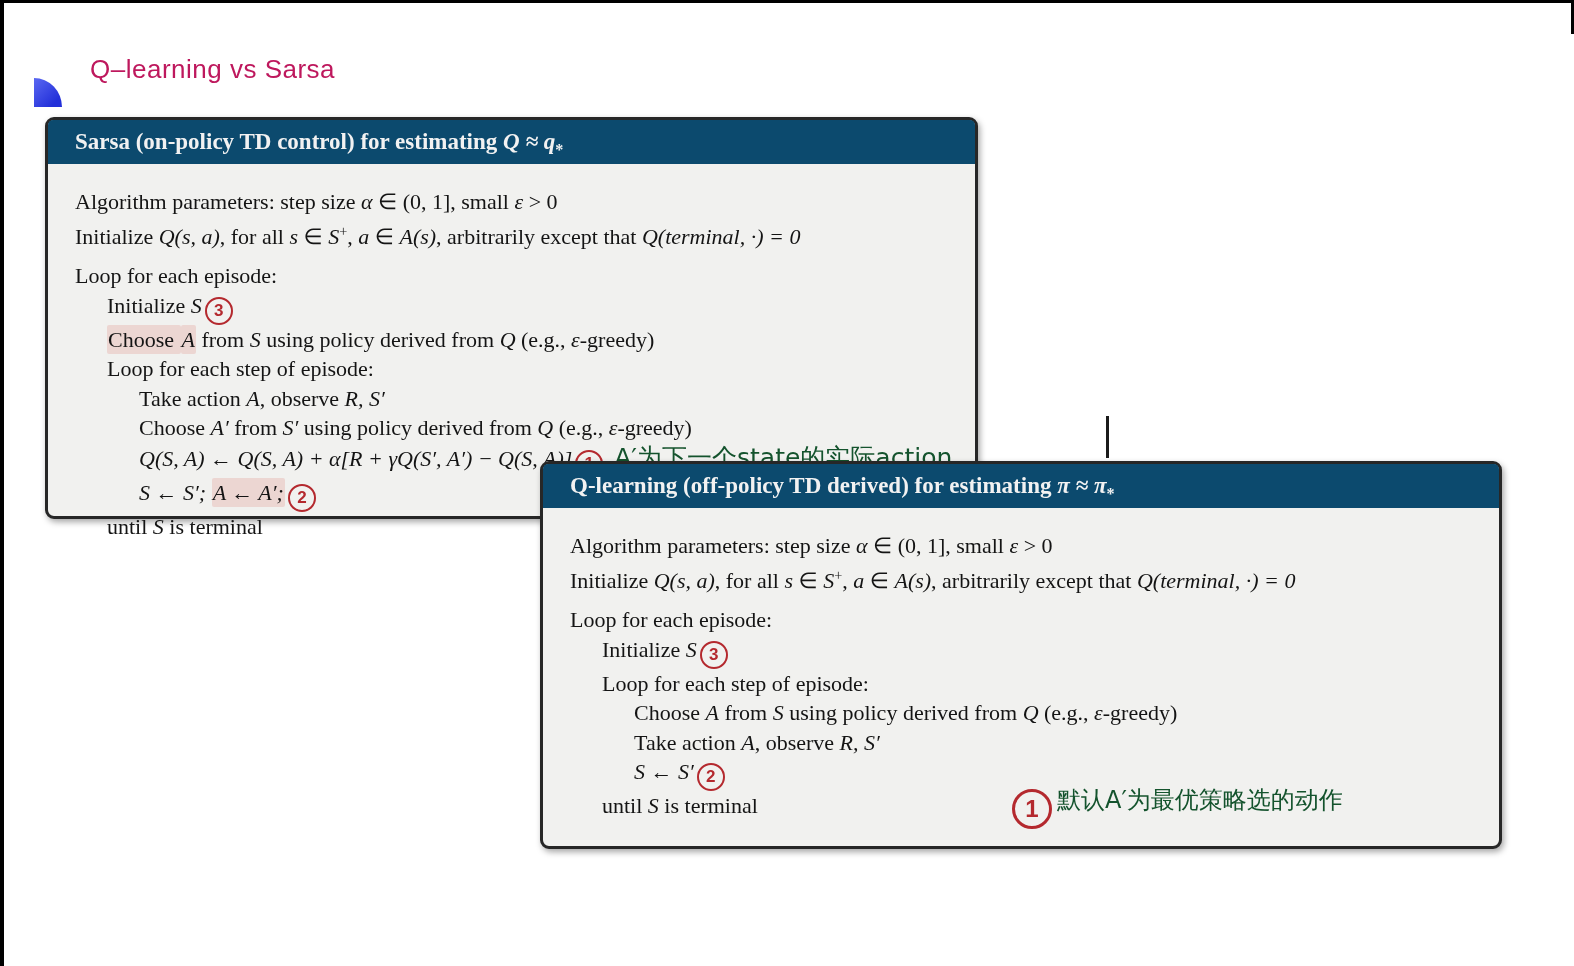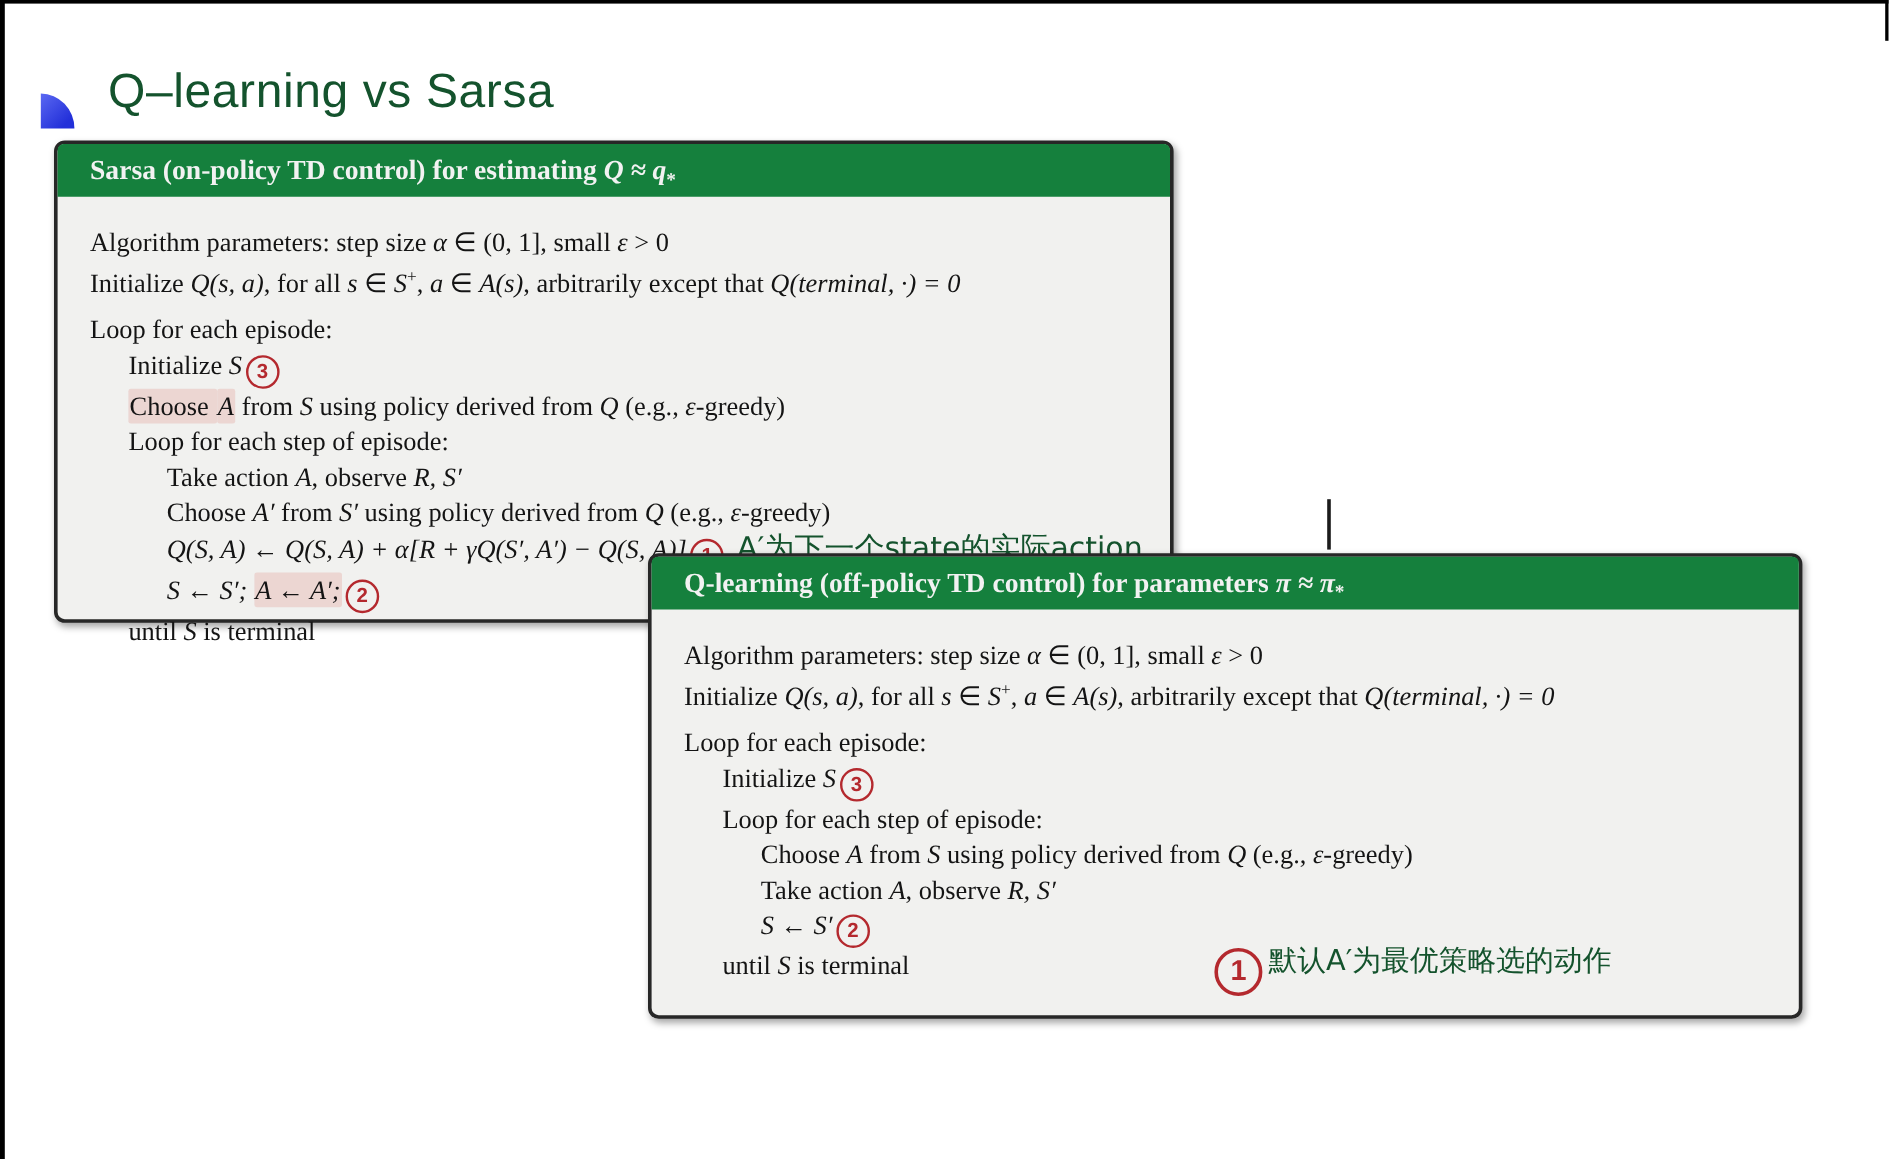--- a/index.html
+++ b/index.html
@@ -3,31 +3,31 @@
 <meta charset="utf-8">
 <style>
   html,body{margin:0;padding:0;background:#ffffff;}
   .slide{position:relative;width:1574px;height:966px;background:#ffffff;overflow:hidden;
          font-family:"Liberation Serif",serif;}
   .frame-top{position:absolute;left:0;top:0;width:1574px;height:3px;background:#000;}
   .frame-left{position:absolute;left:0;top:0;width:4px;height:966px;background:#000;}
   .frame-right-tick{position:absolute;right:0;top:0;width:3px;height:34px;background:#000;}
 
   .page-title{position:absolute;left:90px;top:54px;font-family:"Liberation Sans",sans-serif;
-              font-size:40px;color:#14532d;letter-spacing:0.5px;white-space:nowrap;}
+              font-size:26px;color:#be185d;letter-spacing:0.5px;white-space:nowrap;}
   .accent-wedge{position:absolute;left:34px;top:78px;width:28px;height:29px;
                 background:linear-gradient(135deg,#5a68f2 0%,#2330d9 80%);
                 border-radius:0 100% 0 0;}
 
   .algo-box{position:absolute;background:#f1f1ef;border:3px solid #272727;border-radius:9px;
             box-shadow:2px 3px 6px rgba(0,0,0,0.35);}
   #sarsa-box{left:45px;top:117px;width:927px;height:396px;z-index:1;}
   #qlearning-box{left:540px;top:461px;width:956px;height:382px;z-index:2;}
 
-  .box-header{height:44px;background:#15803d;border-radius:5px 5px 0 0;color:#f2f2f2;
+  .box-header{height:44px;background:#0c4a6e;border-radius:5px 5px 0 0;color:#f2f2f2;
               font-weight:bold;font-size:23px;line-height:44px;padding-left:27px;white-space:nowrap;}
   .box-body{padding:12px 0 0 27px;font-size:22px;color:#141414;margin-top:11px;}
   .line{line-height:29.5px;white-space:nowrap;}
   .line.gap{margin-top:10px;}
 
   .seg-i{font-style:italic;}
   sup.seg-sup{font-size:0.65em;}
   sub.seg-sub{font-size:0.7em;font-style:italic;}
   .box-header sub.seg-sub{font-style:normal;}
   .hl{background:#ecd6d2;padding:2px 1px;border-radius:2px;}
@@ -66,21 +66,21 @@
         <div class="line" style="padding-left: 32px;"><span class="seg seg-t">Loop for each step of episode:</span></div>
         <div class="line" style="padding-left: 64px;"><span class="seg seg-t">Take action </span><span class="seg seg-i">A</span><span class="seg seg-t">, observe </span><span class="seg seg-i">R, S′</span></div>
         <div class="line" style="padding-left: 64px;"><span class="seg seg-t">Choose </span><span class="seg seg-i">A′</span><span class="seg seg-t"> from </span><span class="seg seg-i">S′</span><span class="seg seg-t"> using policy derived from </span><span class="seg seg-i">Q</span><span class="seg seg-t"> (e.g., </span><span class="seg seg-i">ε</span><span class="seg seg-t">-greedy)</span></div>
         <div class="line" style="padding-left: 64px;"><span class="seg seg-i">Q(S, A) ← Q(S, A) + α[R + γQ(S′, A′) − Q(S, A)]</span><span class="seg seg-circ">1</span><span class="seg seg-t red"> A′为下一个state的实际action</span></div>
         <div class="line" style="padding-left: 64px;"><span class="seg seg-i">S ← S′; </span><span class="seg seg-i hl">A ← A′;</span><span class="seg seg-circ">2</span></div>
         <div class="line" style="padding-left: 32px;"><span class="seg seg-t">until </span><span class="seg seg-i">S</span><span class="seg seg-t"> is terminal</span></div>
       </div>
   </div>
 
   <div class="algo-box" id="qlearning-box">
-    <div class="box-header"><span class="seg seg-t">Q-learning (off-policy TD control) for parameters </span><span class="seg seg-i">π ≈ π</span><sub class="seg seg-sub">*</sub></div>
+    <div class="box-header"><span class="seg seg-t">Q-learning (off-policy TD derived) for estimating </span><span class="seg seg-i">π ≈ π</span><sub class="seg seg-sub">*</sub></div>
     <div class="box-body">
         <div class="line" style="padding-left: 0px;"><span class="seg seg-t">Algorithm parameters: step size </span><span class="seg seg-i">α</span><span class="seg seg-t"> ∈ (0, 1], small </span><span class="seg seg-i">ε</span><span class="seg seg-t"> &gt; 0</span></div>
         <div class="line" style="padding-left: 0px;"><span class="seg seg-t">Initialize </span><span class="seg seg-i">Q(s, a)</span><span class="seg seg-t">, for all </span><span class="seg seg-i">s</span><span class="seg seg-t"> ∈ </span><span class="seg seg-i">S</span><sup class="seg seg-sup">+</sup><span class="seg seg-t">, </span><span class="seg seg-i">a</span><span class="seg seg-t"> ∈ </span><span class="seg seg-i">A(s)</span><span class="seg seg-t">, arbitrarily except that </span><span class="seg seg-i">Q(terminal, ·) = 0</span></div>
         <div class="line gap" style="padding-left: 0px;"><span class="seg seg-t">Loop for each episode:</span></div>
         <div class="line" style="padding-left: 32px;"><span class="seg seg-t">Initialize </span><span class="seg seg-i">S</span><span class="seg seg-circ">3</span></div>
         <div class="line" style="padding-left: 32px;"><span class="seg seg-t">Loop for each step of episode:</span></div>
         <div class="line" style="padding-left: 64px;"><span class="seg seg-t">Choose </span><span class="seg seg-i">A</span><span class="seg seg-t"> from </span><span class="seg seg-i">S</span><span class="seg seg-t"> using policy derived from </span><span class="seg seg-i">Q</span><span class="seg seg-t"> (e.g., </span><span class="seg seg-i">ε</span><span class="seg seg-t">-greedy)</span></div>
         <div class="line" style="padding-left: 64px;"><span class="seg seg-t">Take action </span><span class="seg seg-i">A</span><span class="seg seg-t">, observe </span><span class="seg seg-i">R, S′</span></div>
         <div class="line" style="padding-left: 64px;"><span class="seg seg-i">S ← S′</span><span class="seg seg-circ">2</span></div>
         <div class="line" style="padding-left: 32px;"><span class="seg seg-t">until </span><span class="seg seg-i">S</span><span class="seg seg-t"> is terminal</span></div>

